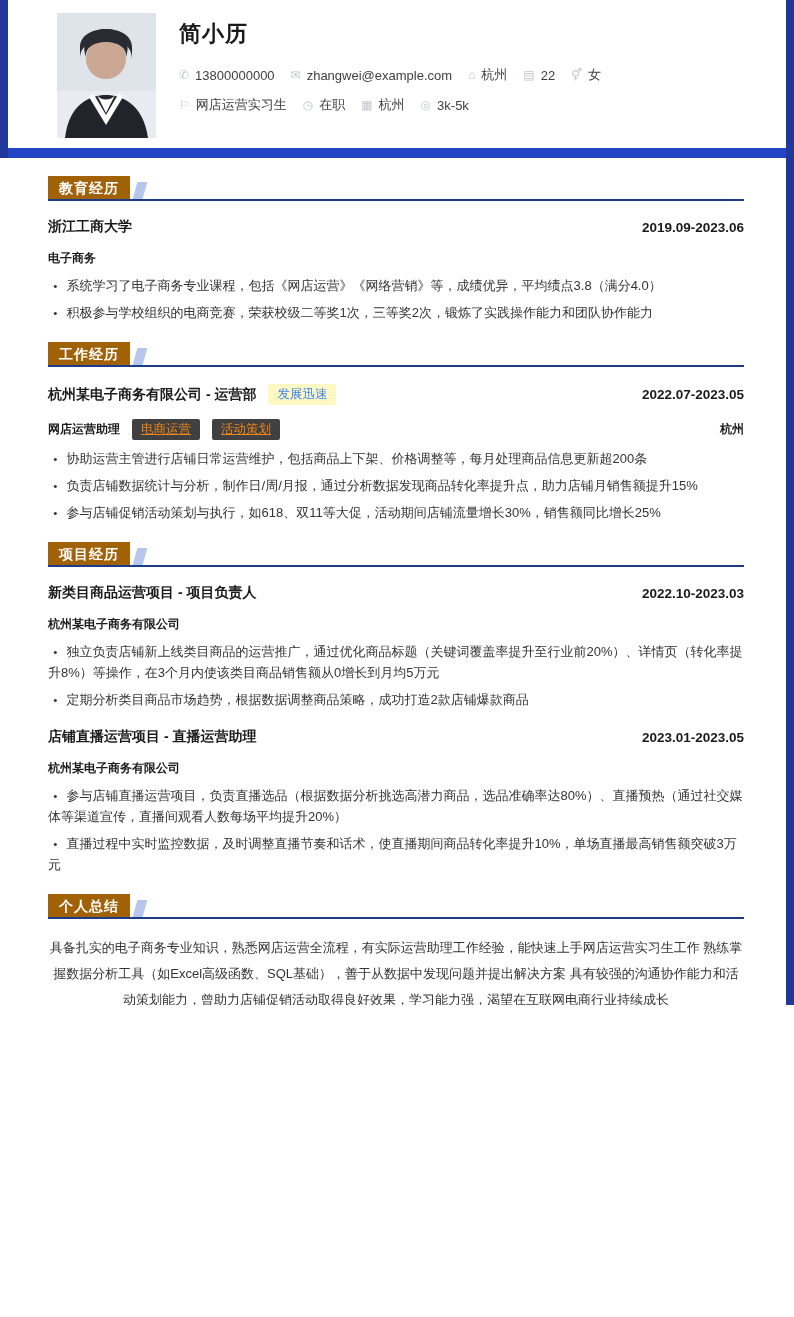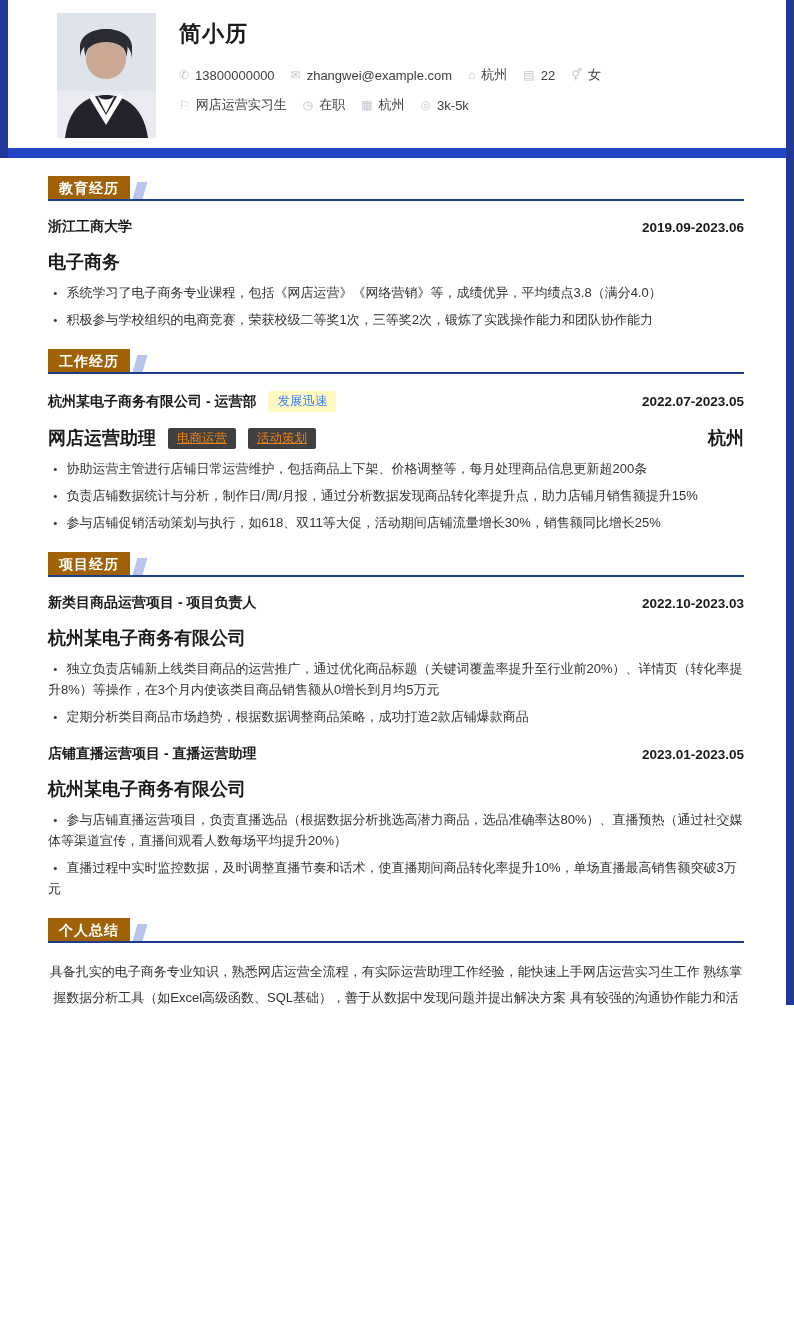--- a/index.html
+++ b/index.html
@@ -30,21 +30,21 @@
   .sec-head { display: flex; align-items: flex-end; border-bottom: 2px solid #1e3a8a; }
   .sec-badge { background: #a16207; color: #fff; font-size: 14px; font-weight: bold; letter-spacing: 1px; padding: 5px 11px 4px 11px; line-height: 1; height: 23px; display: inline-flex; align-items: center; }
   .sec-accent { width: 10px; height: 17px; background: #b7c6ec; transform: skewX(-16deg); margin-left: 5px; }
 
   .row-split { display: flex; justify-content: space-between; align-items: center; }
   .mt17 { margin-top: 17px; }
   .mt14 { margin-top: 14px; }
   .mt18 { margin-top: 18px; }
   .t-main { font-size: 14px; font-weight: bold; color: #1a1a1a; }
   .t-date { font-size: 13.5px; font-weight: bold; color: #1a1a1a; }
-  .t-sub  { font-size: 18px; font-weight: bold; color: #1a1a1a; }
+  .t-sub  { font-size: 12px; font-weight: bold; color: #1a1a1a; }
   .left-group { display: flex; align-items: center; }
 
   .tag { font-size: 12.5px; padding: 3px 9px; border-radius: 2px; margin-left: 12px; line-height: 1.2; }
   .tag-blue { color: #3b82f6; background: #fef9c3; }
   .tag-orange { color: #f08519; background: #404040; text-decoration: underline; }
 
   .bullets { margin-top: 8px; }
   .bullet { margin-top: 6px; font-size: 13px; color: #333; line-height: 21px; }
   .dot { display: inline-block; margin: 0 9px 0 5px; color: #333; transform: scale(0.9); }
 

